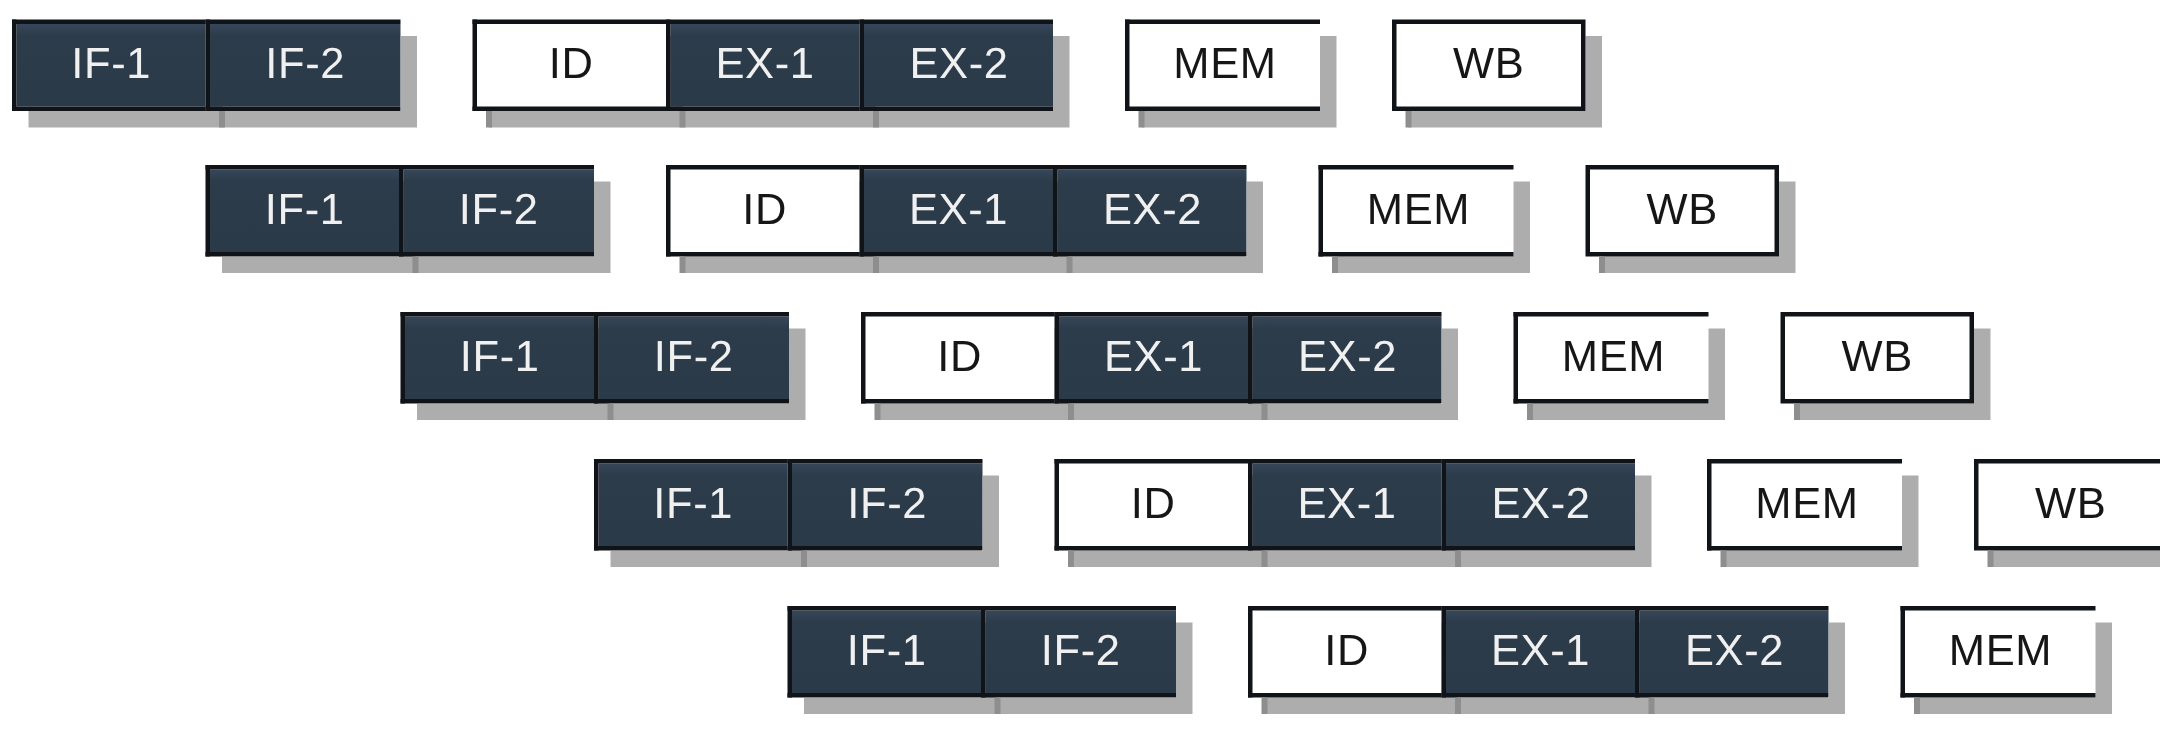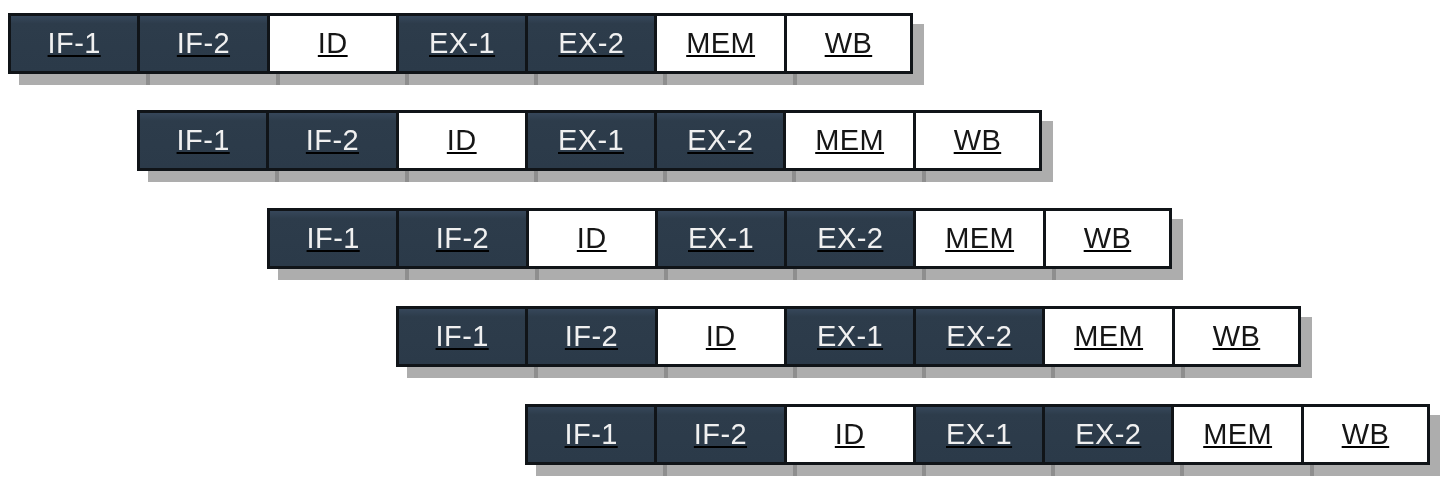--- a/index.html
+++ b/index.html
@@ -15,21 +15,20 @@
   }
   .canvas {
     position: relative;
     width: 1440px;
     height: 489px;
     background: #ffffff;
   }
   .pipe-row {
     position: absolute;
     display: flex;
-    text-decoration: underline;
   }
   
   .pipe-row:nth-of-type(1) { left: 8px;   top: 13px;  }
   .pipe-row:nth-of-type(2) { left: 137px; top: 110px; }
   .pipe-row:nth-of-type(3) { left: 267px; top: 208px; }
   .pipe-row:nth-of-type(4) { left: 396px; top: 306px; }
   .pipe-row:nth-of-type(5) { left: 525px; top: 404px; }
 
   .stage-cell {
     position: relative;
@@ -49,20 +48,21 @@
   .stage-cell:last-child {
     border-right: 3px solid var(--border, #101418);
   }
   .stage-cell.dark {
     background: linear-gradient(180deg, #36475a 0%, var(--dark-fill, #2d3c4b) 14%, #2b3a49 100%);
     color: var(--dark-text, #f0f0f0);
   }
   .stage-cell.light {
     background: var(--light-fill, #ffffff);
     color: var(--light-text, #161616);
+    margin-left: 48px;
   }
   
   .stage-cell::after {
     content: "";
     position: absolute;
     left: 6px;
     bottom: -14px;
     width: 4px;
     height: 11px;
     background: var(--tick, #8e8e8e);

